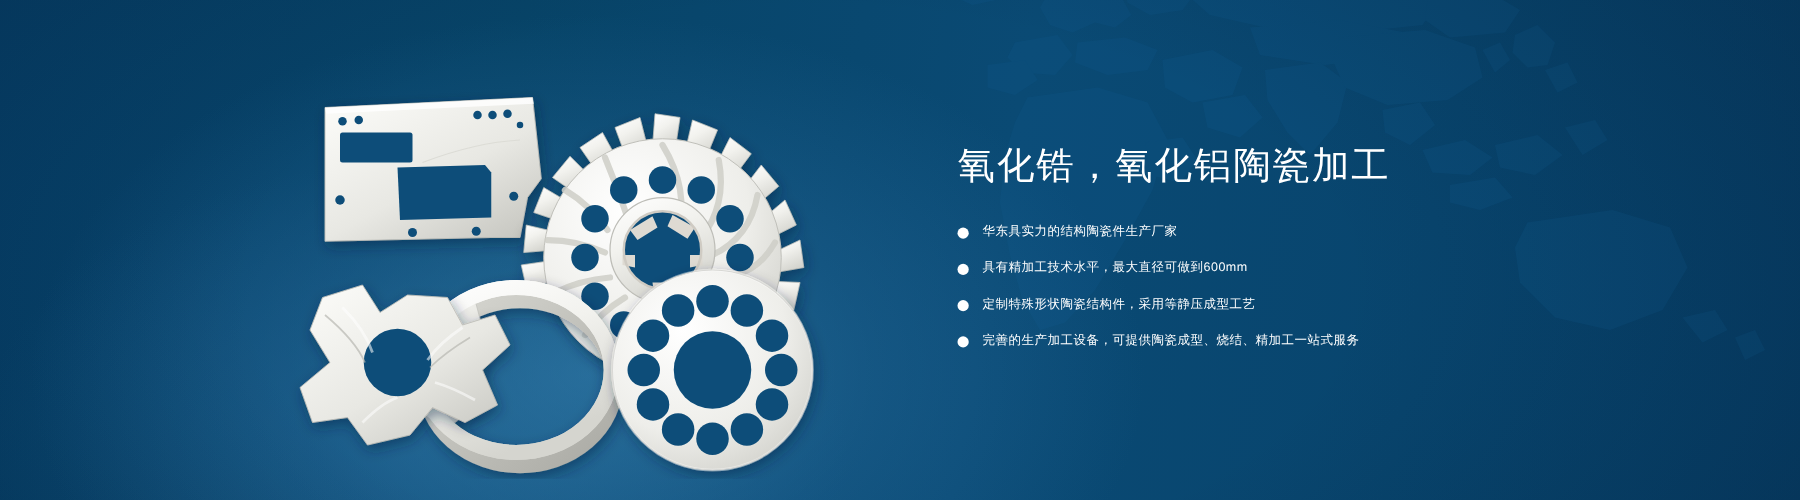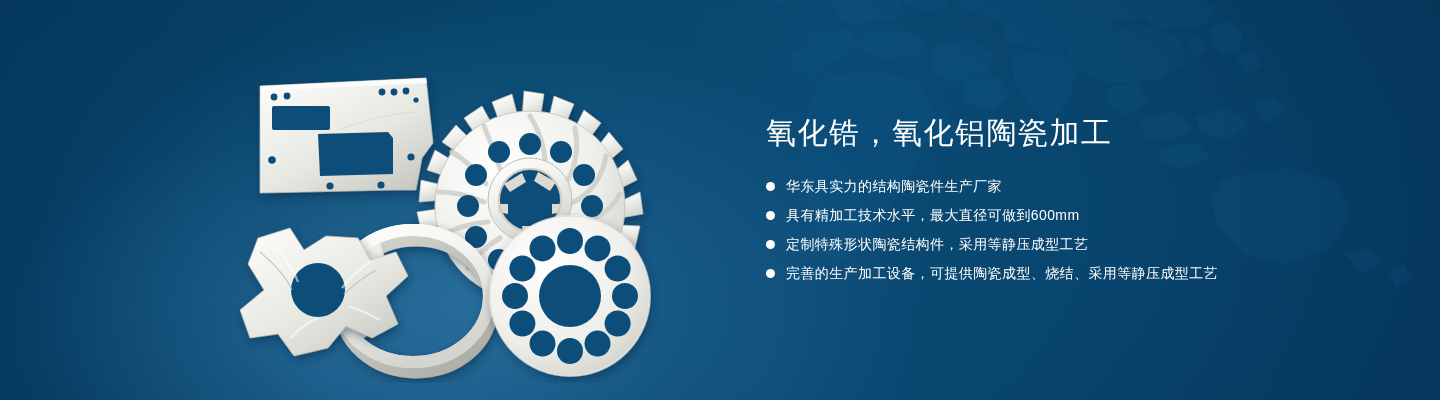--- a/index.html
+++ b/index.html
@@ -53,21 +53,21 @@
     letter-spacing:1.5px;
     font-weight:400;
     margin:0 0 22px 0;
     white-space:nowrap;
   }
   .bullets{list-style:none;margin:0;padding:0;}
   .bullets li{
     display:flex;align-items:center;
     margin:0 0 9px 0;
     color:#ffffff;
-    font-size:14px;
+    font-size:10px;
     line-height:20px;
     letter-spacing:.4px;
     white-space:nowrap;
   }
   .bullets li:last-child{margin-bottom:0;}
   .dot{
     flex:0 0 auto;
     width:9px;height:9px;border-radius:50%;
     background:#ffffff;
     margin-right:11px;
@@ -306,18 +306,18 @@
       <li>
         <span class="dot"></span>
         <span>具有精加工技术水平，最大直径可做到600mm</span>
       </li>
       <li>
         <span class="dot"></span>
         <span>定制特殊形状陶瓷结构件，采用等静压成型工艺</span>
       </li>
       <li>
         <span class="dot"></span>
-        <span>完善的生产加工设备，可提供陶瓷成型、烧结、采用等静压成型工艺</span>
+        <span>完善的生产加工设备，可提供陶瓷成型、烧结、精加工一站式服务</span>
       </li>
     </ul>
 
   </div>
 </div>
 
 </body></html>

